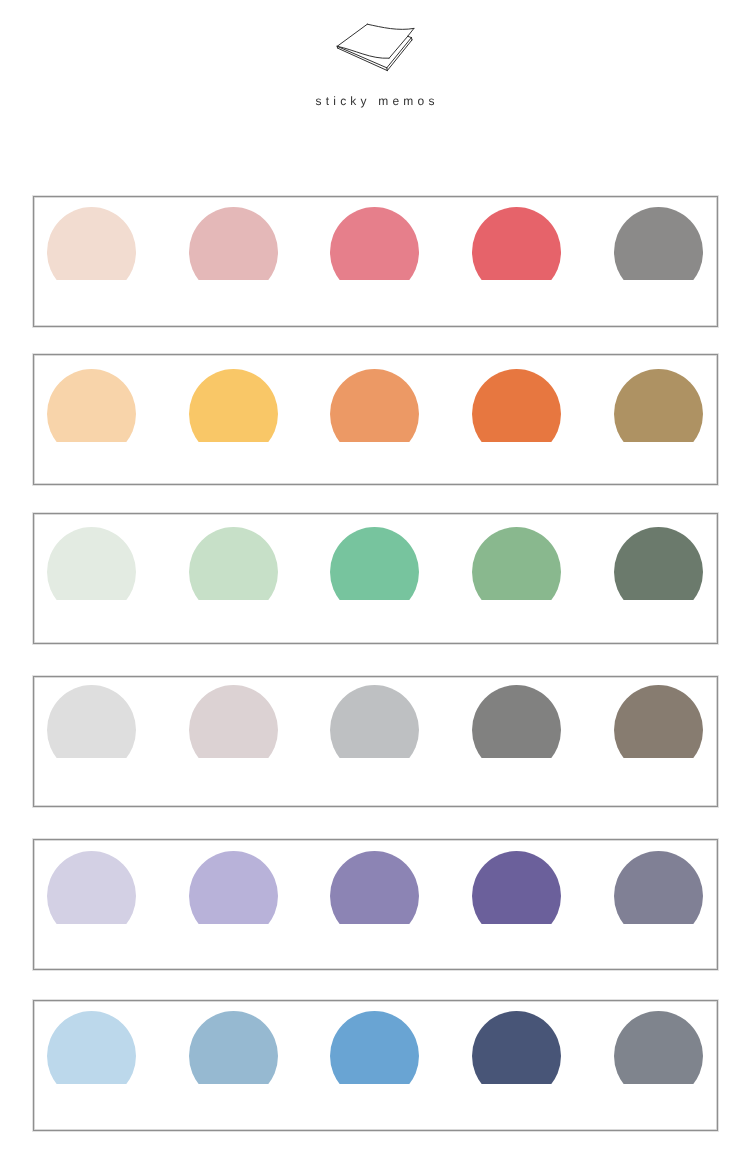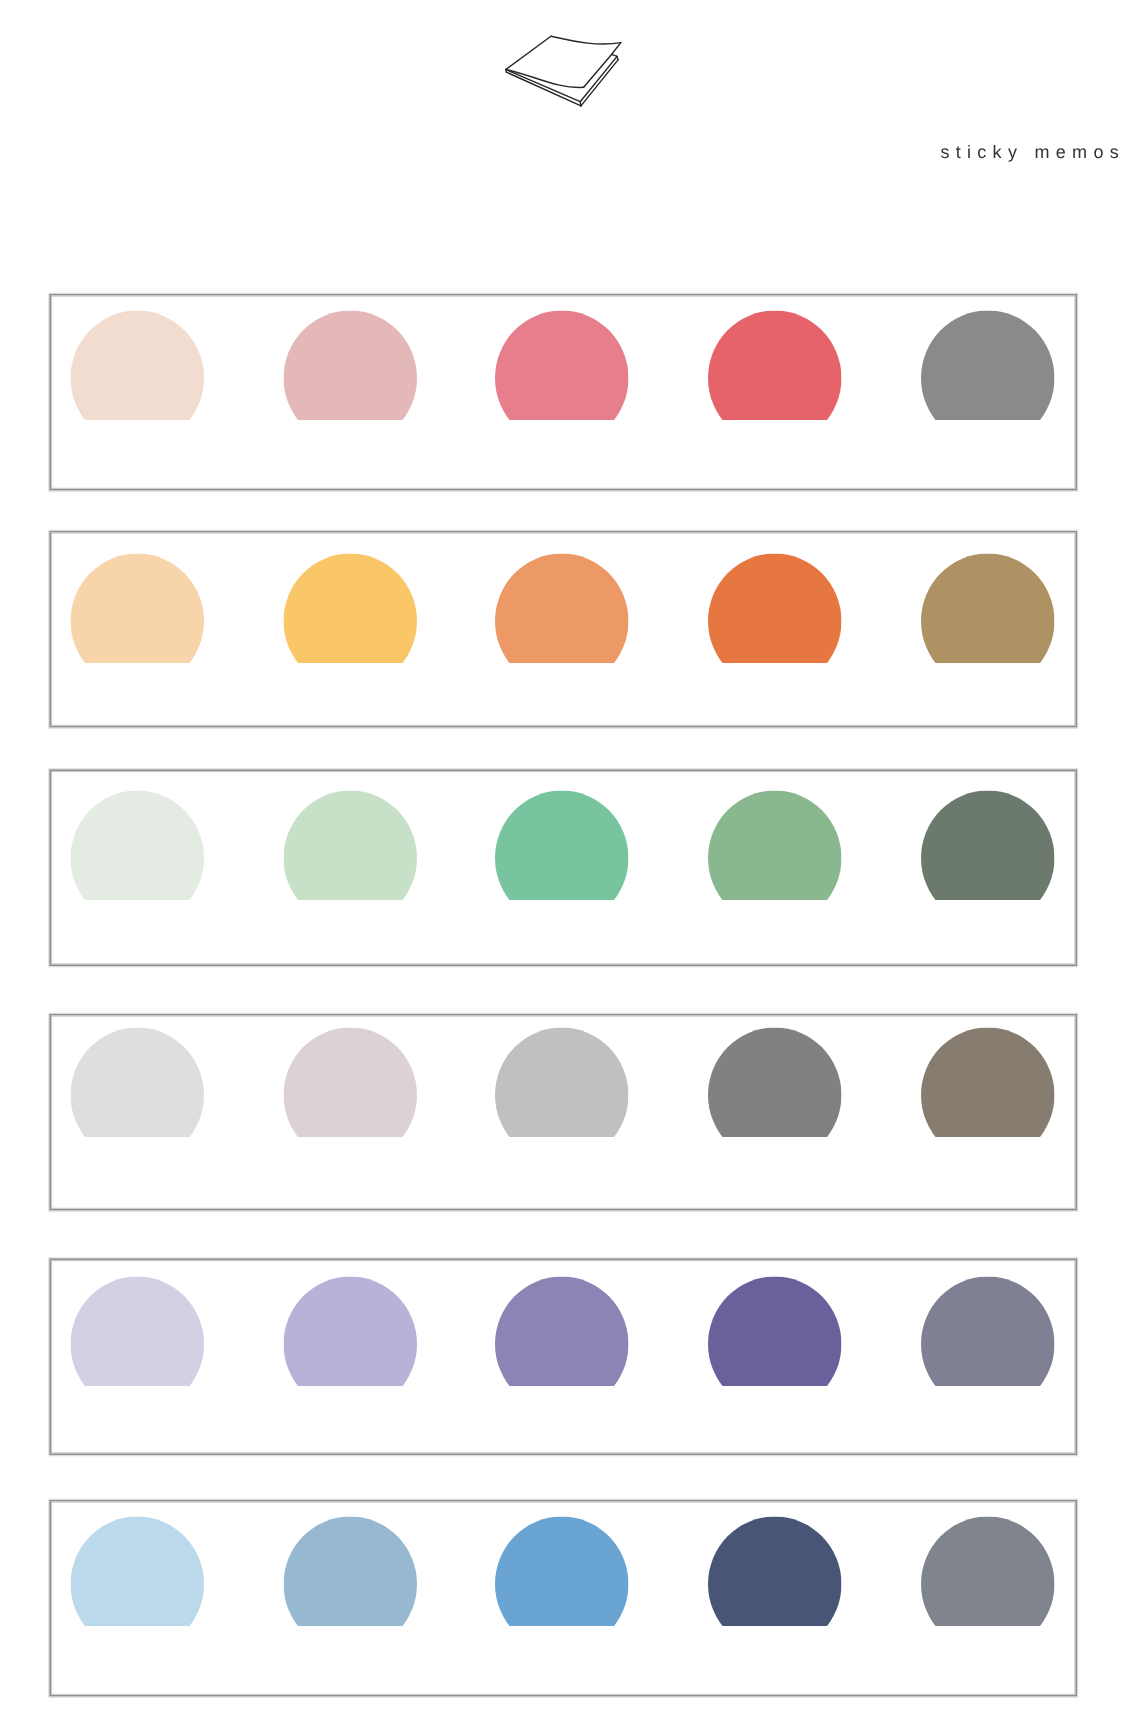--- a/index.html
+++ b/index.html
@@ -11,21 +11,21 @@
   }
   .page { position:relative; width:750px; height:1157px; background:#ffffff; }
   .logo { --stroke:#272727; }
   .logo svg g { stroke: var(--stroke); }
 
   .logo { position:absolute; left:330px; top:16px; width:90px; height:64px; }
   .logo svg { display:block; width:90px; height:64px; }
 
   .brand {
     position:absolute; left:0; top:95px; width:750px;
-    text-align:right;
+    text-align:center;
     font-size:12px;
     letter-spacing:4.2px;
     text-indent:4.2px;
     color:#333333;
     white-space:pre;
     line-height:12px;
     opacity:0.999;
     transform:translateZ(0);
   }
 

